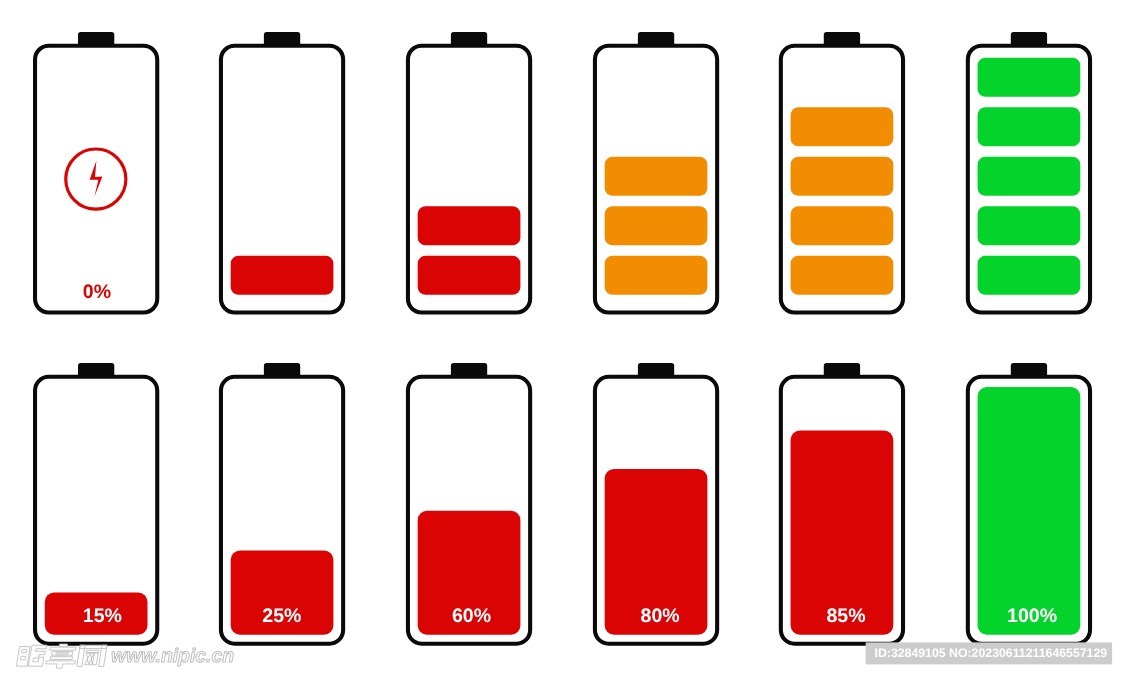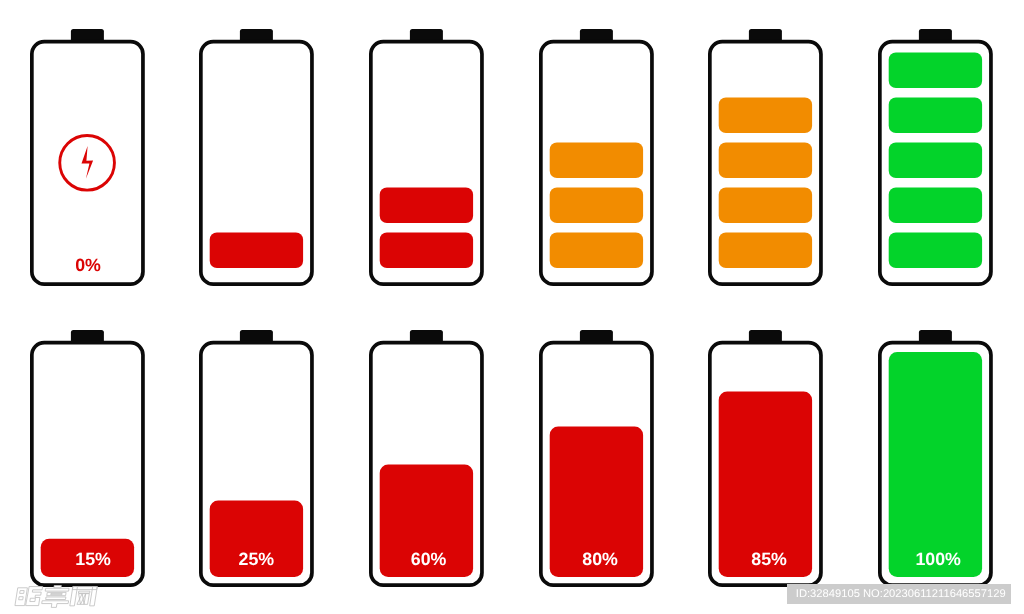--- a/index.html
+++ b/index.html
@@ -14,21 +14,21 @@
                        font-size:17.8px;text-anchor:middle;}
 
   
   #wm-logo{position:absolute;left:16px;top:586px;line-height:0;}
   #wm-site{position:absolute;left:100px;top:585.3px;line-height:0;}
   #wm-logo text,#wm-site text{font-family:"Liberation Sans",sans-serif;}
 
   #idband{position:absolute;left:786.5px;top:584.3px;width:224.5px;height:19.6px;
           background:#cccccc;}
   #idband .idtext{position:absolute;left:0;top:0;width:100%;text-align:center;
-                  color:#ffffff;font-size:11.2px;line-height:21.2px;white-space:nowrap;padding-left:2px;}
+                  color:#ffffff;font-size:11.2px;line-height:21.2px;white-space:nowrap;padding-left:2px;font-weight:bold;}
 </style>
 </head>
 <body>
 
 <div id="stage">
 
   <svg class="battery" style="left:29.80px;top:28.90px;" width="114.80" height="257.00" viewBox="0 0 114.80 257.00">
     <path fill="#0a0a0a" d="M40.90 11.70 V2.50 a2.50 2.50 0 0 1 2.50 -2.50 h28.00 a2.50 2.50 0 0 1 2.50 2.50 V11.70 Z"></path>
     <rect x="1.85" y="12.55" width="111.10" height="242.60" rx="12.45" ry="12.45" fill="#ffffff" stroke="#0a0a0a" stroke-width="3.70"></rect>
     <g>
@@ -118,17 +118,22 @@
           </g>
         <g transform="translate(114,0)">
             <path d="M36 -2 H64 V7 H36 Z M4 9 H96 V20 H4 Z M13 25 H87 V38 H13 Z M28 29 H72 V34 H28 Z M11 43 H89 V53 H11 Z M-2 58 H102 V69 H58 V84 H38 V69 H-2 Z"></path>
           </g>
         <g transform="translate(222,0)">
             <path d="M2 2 H98 V14 H2 Z M2 2 H20 V78 H2 Z M80 2 H98 V78 H80 Z M28 20 H72 V28 H28 Z M29 30 H43 L57 72 H43 Z M43 30 H57 L43 72 H29 Z M57 30 H71 L71 72 H57 Z"></path>
           </g>
       </g>
     </svg>
   </div>
+  <div id="wm-site">
+    <svg width="120" height="24" viewBox="0 0 120 24">
+      <text x="1" y="17.0" font-size="17.6" font-weight="bold" font-style="italic" fill="#ffffff" stroke="#bdbdbd" stroke-width="0.9" stroke-linejoin="round">www.nipic.cn</text>
+    </svg>
+  </div>
   <div id="idband">
     <span class="idtext">ID:32849105 NO:20230611211646557129</span>
   </div>
 
 </div>
 
 </body></html>

